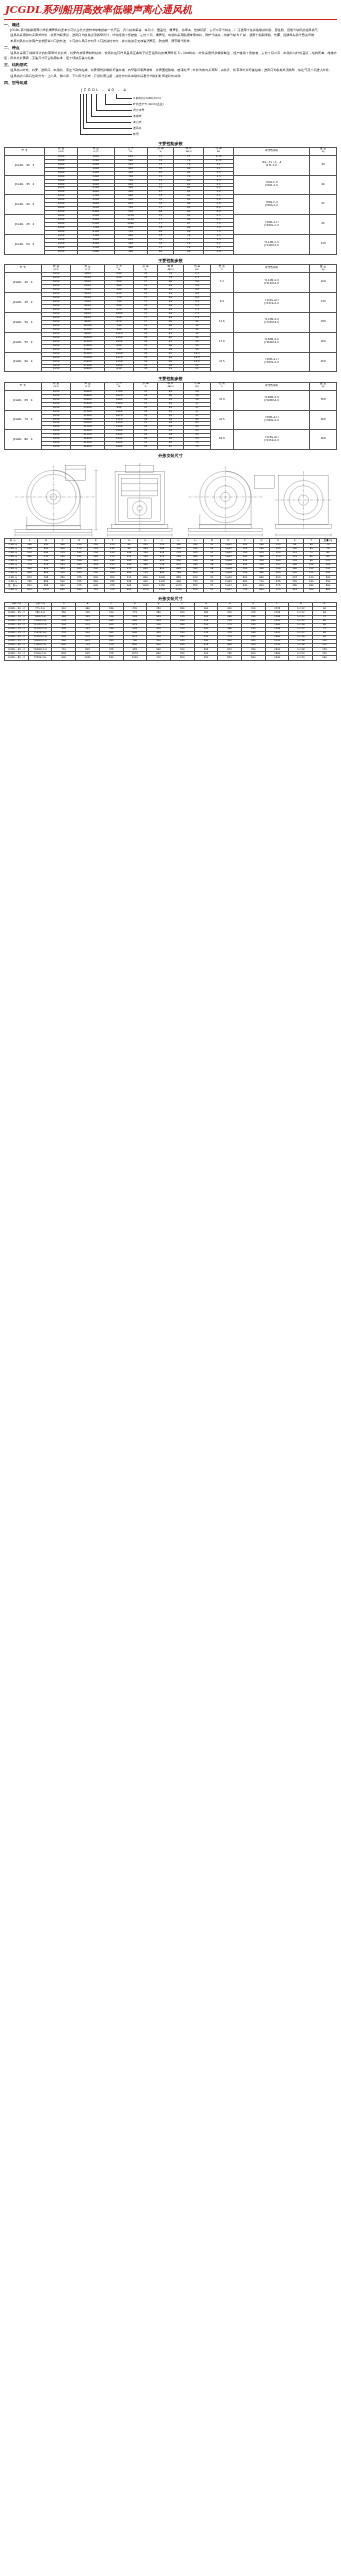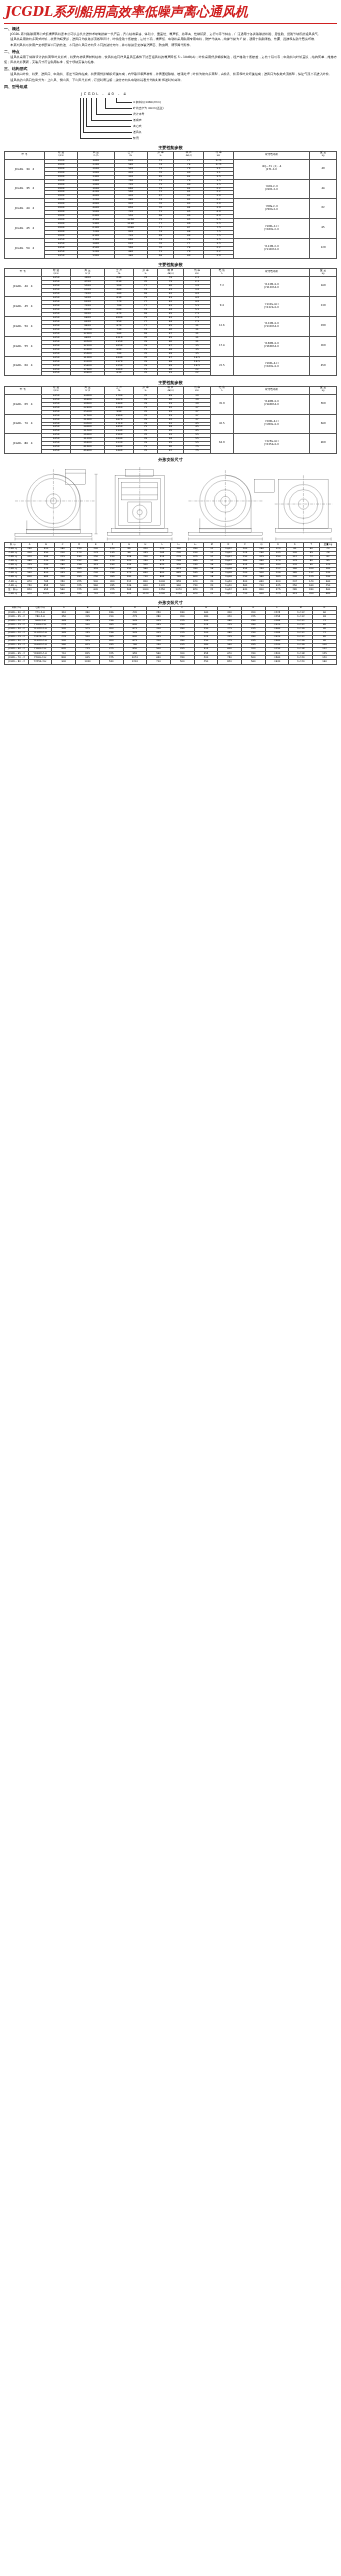--- a/index.html
+++ b/index.html
@@ -11,21 +11,21 @@
     font-size: 3.1px;
     color: #111;
   }
   .page { width: 341px; padding: 2.1px 4.1px 5.2px 4.1px; }
 
   .title {
     font-family: "DejaVu Serif", "Liberation Serif", serif;
     font-style: italic;
     font-weight: bold;
     color: #d02020;
-    font-size: 13px;
+    font-size: 10px;
     letter-spacing: 0px;
     margin: 1px 0 1.5px 1px;
   }
   .rule { border-top: 0.5px solid #d02020; margin: 0 0 2.1px 0; }
 
   h2.sec {
     font-size: 3.9px;
     font-weight: bold;
     margin: 2.1px 0 1px 0;
     color: #111;

